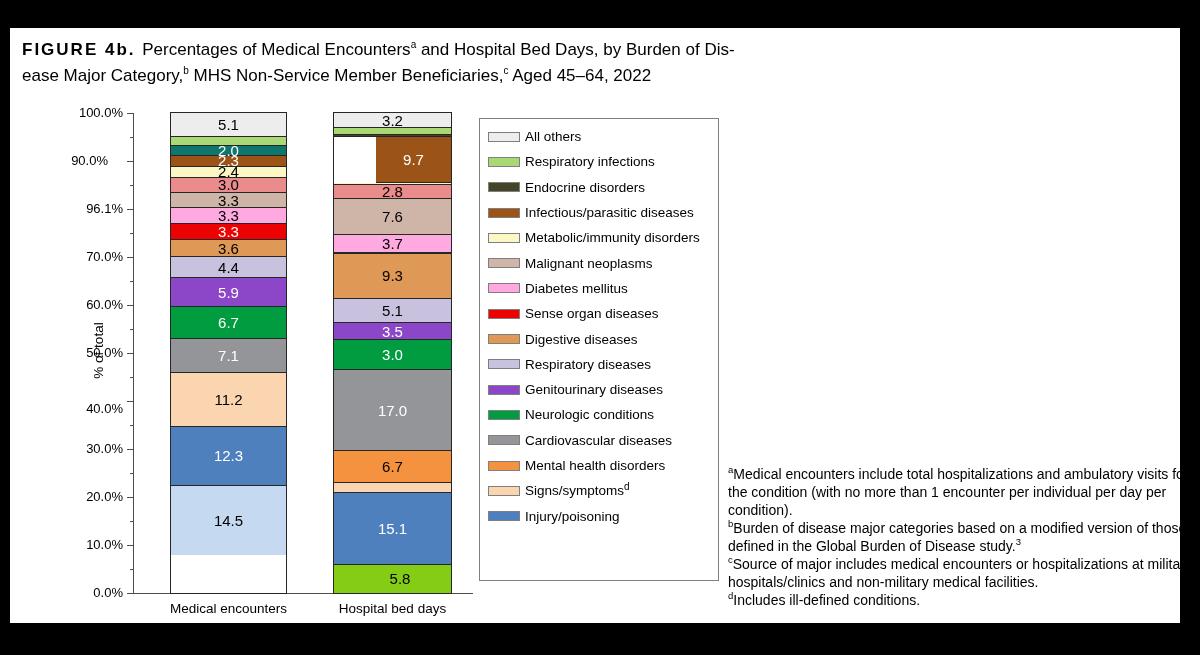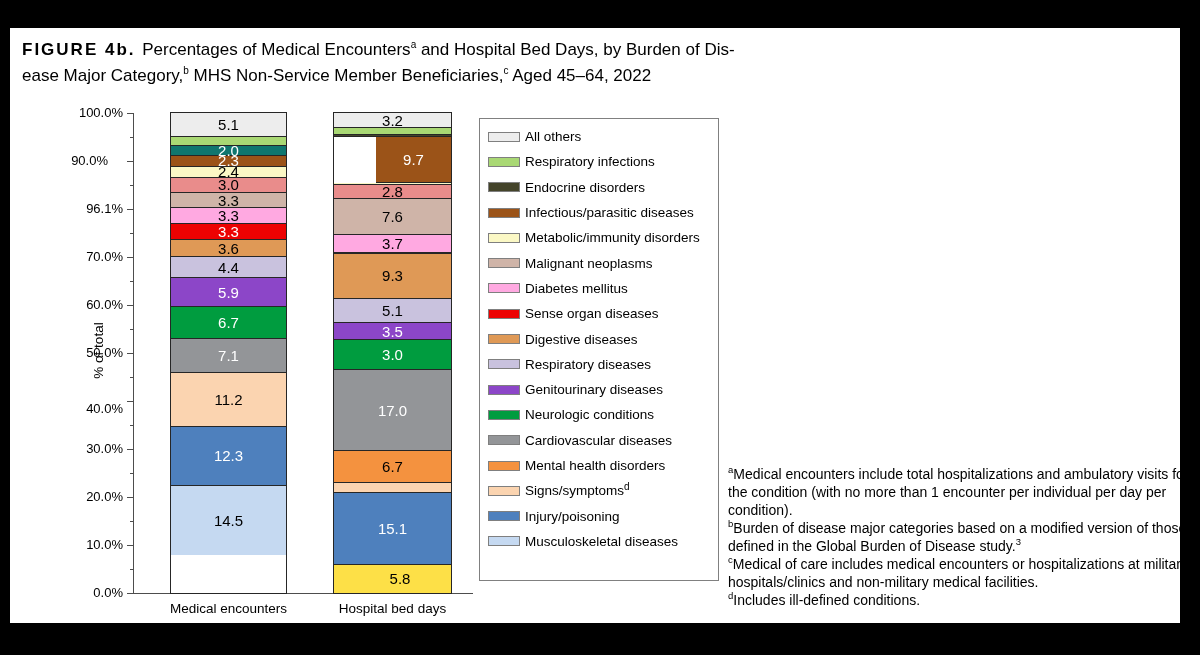--- a/index.html
+++ b/index.html
@@ -170,21 +170,21 @@
           <div class="seg" style="height: 17%; background: rgb(147, 149, 152);">
             <span class="seg-label" style="color: rgb(255, 255, 255);">17.0</span>
           </div>
           <div class="seg" style="height: 6.7%; background: rgb(244, 146, 63);">
             <span class="seg-label" style="color: rgb(0, 0, 0);">6.7</span>
           </div>
           <div class="seg" style="height: 1.9%; background: rgb(251, 212, 176);"></div>
           <div class="seg" style="height: 15.1%; background: rgb(78, 128, 189);">
             <span class="seg-label" style="color: rgb(255, 255, 255);">15.1</span>
           </div>
-          <div class="seg" style="height: 5.8%; background: #fde047; padding-left: 15px;">
+          <div class="seg" style="height: 5.8%; background: #84cc16; padding-left: 15px;">
             <span class="seg-label" style="color: rgb(0, 0, 0);">5.8</span>
           </div>
         </div>
       </div>
     <div id="xcats">
         <div class="xcat" style="left: 128.5px;">Medical encounters</div>
         <div class="xcat" style="left: 292.5px;">Hospital bed days</div>
       </div>
     <div id="legend" class="legend">
         <div class="legend-row">
@@ -244,26 +244,22 @@
           <span class="legend-label">Mental health disorders</span>
         </div>
         <div class="legend-row">
           <span class="swatch" style="background: rgb(251, 212, 176);"></span>
           <span class="legend-label">Signs/symptoms<sup>d</sup></span>
         </div>
         <div class="legend-row">
           <span class="swatch" style="background: rgb(78, 128, 189);"></span>
           <span class="legend-label">Injury/poisoning</span>
         </div>
-        <div class="legend-row">
-          <span class="swatch" style="background: rgb(197, 217, 241);"></span>
-          <span class="legend-label">Musculoskeletal diseases</span>
-        </div>
       </div>
     <div id="footnotes" class="footnotes">
         <div><sup>a</sup><span>Medical encounters include total hospitalizations and ambulatory visits for the condition (with no more than 1 encounter per individual per day per condition).</span></div>
         <div><sup>b</sup><span>Burden of disease major categories based on a modified version of those defined in the Global Burden of Disease study.</span><sup>3</sup></div>
-        <div><sup>c</sup><span>Medical of care includes medical encounters or hospitalizations at military hospitals/clinics and non-military medical facilities.</span></div>
+        <div><sup>c</sup><span>Source of major includes medical encounters or hospitalizations at military hospitals/clinics and non-military medical facilities.</span></div>
         <div><sup>d</sup><span>Includes ill-defined conditions.</span></div>
       </div>
 
   </div>
 </div>
 
 </body></html>

